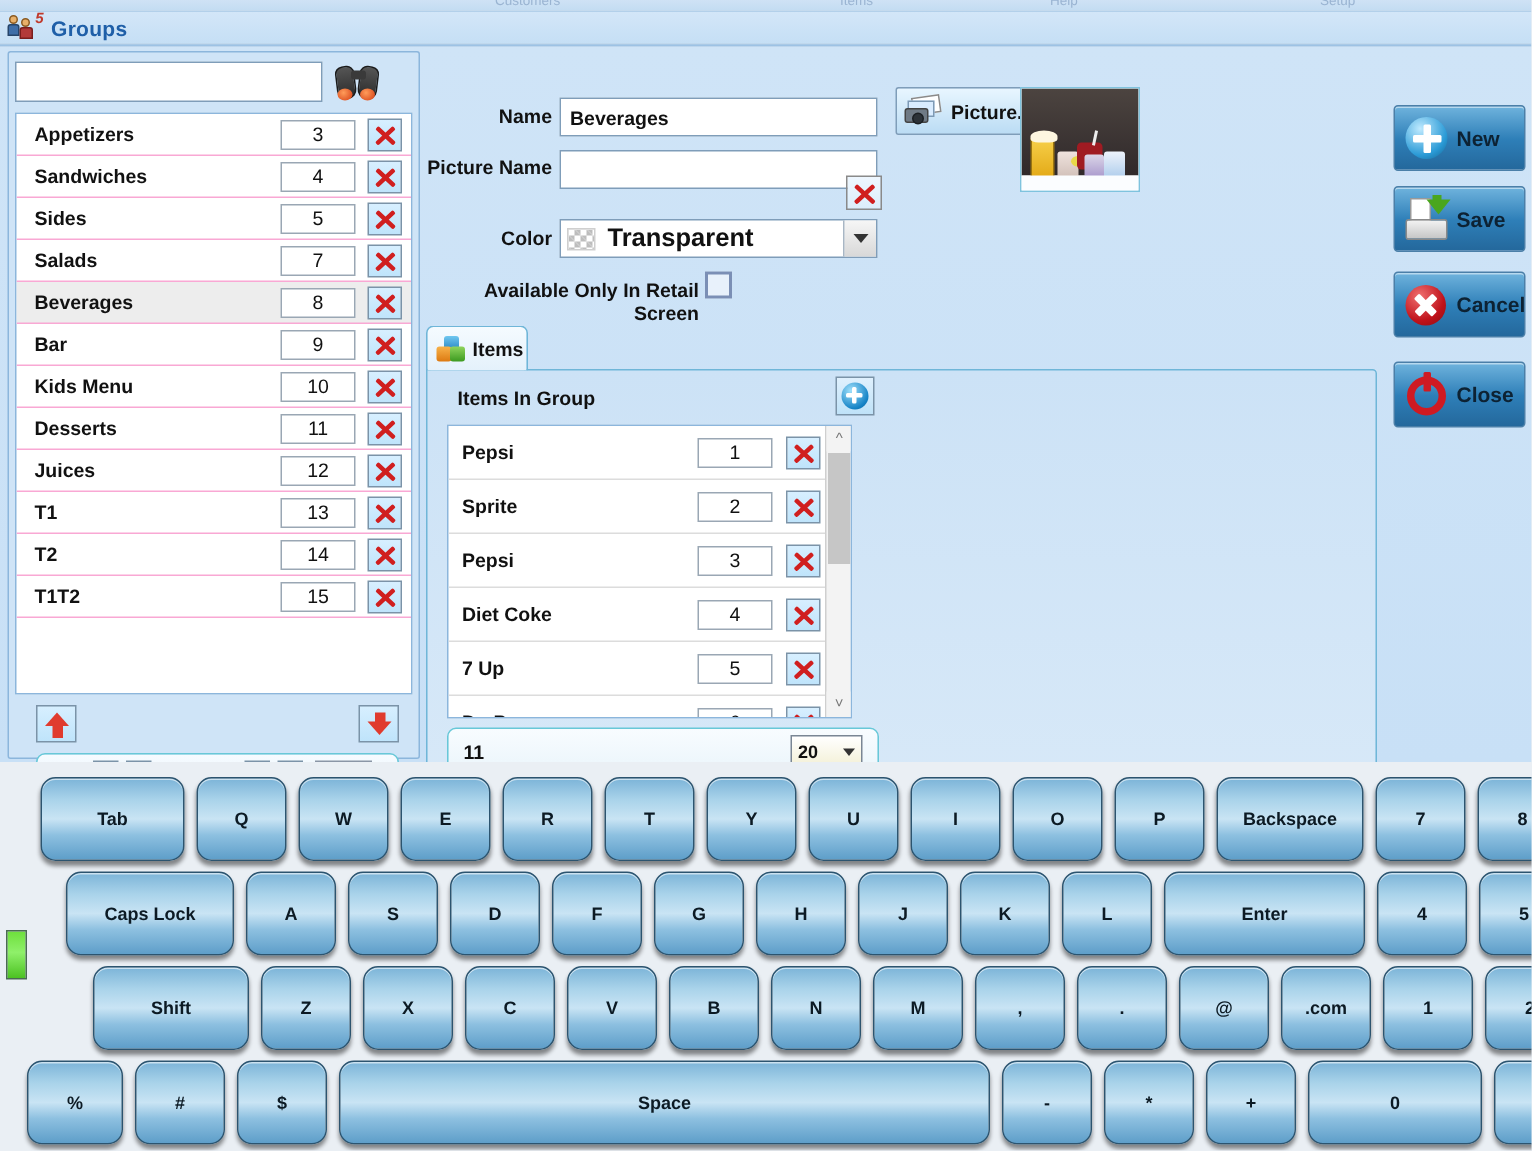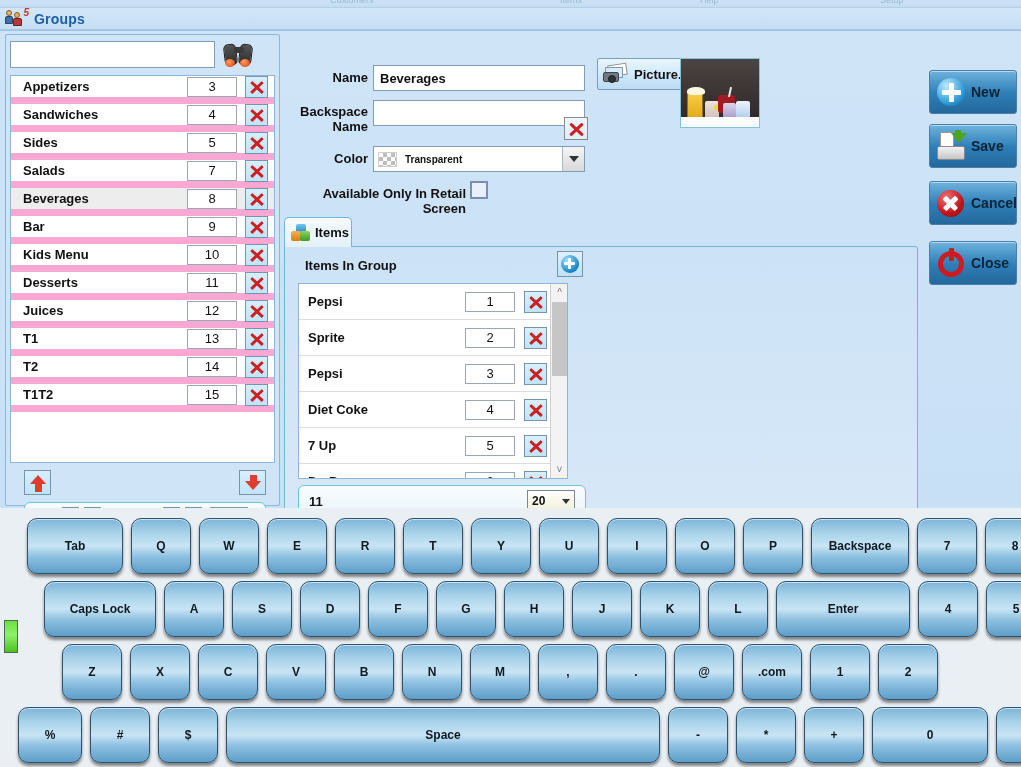--- a/index.html
+++ b/index.html
@@ -64,21 +64,21 @@
   .binoc .tr { left:17px; transform:rotate(7deg); }
   .binoc .lens { position:absolute; bottom:1px; width:10px;height:8px;border-radius:50%;
      background:radial-gradient(circle at 40% 35%, #ff9c5a, #d33b12); }
   .binoc .ll { left:3px; } .binoc .lr { left:18px; }
   .binoc .bridge { position:absolute; left:12px; top:5px; width:10px; height:6px; background:#3a3a3a; border-radius:2px;}
 
   .grouplist {
     position:absolute; left:4px; top:40px; width:265px; height:388px;
     background:#fff; border:1px solid #8cb6dc; overflow:hidden;
   }
-  .glrow { position:relative; height:28px; border-bottom:7px solid #f9a8d4; display:flex; align-items:center; }
+  .glrow { position:relative; height:28px; border-bottom:1px solid #f9a8d4; display:flex; align-items:center; }
   .glrow.sel { background:#ededed; }
   .glrow .nm { flex:1; font-size:13px; font-weight:bold; color:#111; padding-left:12px; }
   .glrow .qty {
     width:50px; height:20px; border:1px solid #9aa7b4; background:#fff;
     font-size:13px; text-align:center; line-height:18px; margin-right:8px; color:#111;
   }
   .xbtn {
     width:23px; height:22px; background:linear-gradient(#d7efff,#bfe4fb);
     border:1px solid #7b93a8; margin-right:6px; position:relative; flex:none;
   }
@@ -130,21 +130,21 @@
   .tinput { position:absolute; height:26px; border:1px solid #7f9db9; background:#fff;
     font-size:13px; font-weight:bold; padding:2px 6px; font-family:"Liberation Sans", sans-serif; outline:none; color:#111;}
   .combo { position:absolute; left:89px; top:94px; width:212px; height:26px;
     border:1px solid #7f9db9; background:#fff; display:flex; align-items:center; }
   .swatch { width:19px;height:15px; margin-left:4px; flex:none;
      background:
        linear-gradient(45deg,#bdbdbd 25%,transparent 25%,transparent 75%,#bdbdbd 75%),
        linear-gradient(45deg,#bdbdbd 25%,transparent 25%,transparent 75%,#bdbdbd 75%),
        #fff;
      background-size:8px 8px; background-position:0 0,4px 4px; border:1px solid #cfcfcf;}
-  .combo .cval { flex:1; font-size:10px; font-weight:bold; color:#111; padding-left:8px; }
+  .combo .cval { flex:1; font-size:17px; font-weight:bold; color:#111; padding-left:8px; }
   .combo .cbtn { width:22px;height:24px;background:linear-gradient(#f6f6f6,#d8d8d8);border-left:1px solid #a8b6c4;
      display:flex; align-items:center; justify-content:center; flex:none;}
   .combo .cbtn i { width:0;height:0;border-left:5px solid transparent;border-right:5px solid transparent;border-top:6px solid #333; display:block;}
 
   .chk { position:absolute; left:186px; top:129px; width:18px; height:18px;
      background:#e8f1fb; border:2px solid #7b8fb5; }
 
   .picbtn { position:absolute; left:313px; top:6px; width:96px; height:32px;
      background:linear-gradient(#e8f6ff,#bbdcf4); border:1px solid #7f9db9; border-radius:2px;
      display:flex; align-items:center; gap:5px; padding-left:5px; }
@@ -407,21 +407,21 @@
           <span>20</span>
           <i class="cv"></i>
         </span>
       </div>
     </div>
 
     <div class="form-area">
       <span class="lbl" style="left:0px; top:18px; width:84px;">Name</span>
       <input class="tinput" style="left: 89px; top: 13px; width: 212px;" value="Beverages">
 
-      <span class="lbl" style="left:-6px; top:52px; width:90px;">Backspace Name</span>
+      <span class="lbl" style="left:-6px; top:52px; width:90px;">Picture Name</span>
       <input class="tinput" style="left: 89px; top: 48px; width: 212px;" value="">
 
       <span class="lbl" style="left:0px; top:99px; width:84px;">Color</span>
       <div class="combo">
         <span class="swatch"></span>
         <span class="cval">Transparent</span>
         <span class="cbtn">
             <i></i>
           </span>
       </div>
@@ -577,20 +577,21 @@
         <div class="key" style="width: 60px;">G</div>
         <div class="key" style="width: 60px;">H</div>
         <div class="key" style="width: 60px;">J</div>
         <div class="key" style="width: 60px;">K</div>
         <div class="key" style="width: 60px;">L</div>
         <div class="key" style="width: 134px;">Enter</div>
         <div class="key" style="width: 60px;">4</div>
         <div class="key" style="width: 60px;">5</div>
       </div>
       <div class="kbrow r3">
+        <div class="key" style="width: 104px;">Shift</div>
         <div class="key" style="width: 60px;">Z</div>
         <div class="key" style="width: 60px;">X</div>
         <div class="key" style="width: 60px;">C</div>
         <div class="key" style="width: 60px;">V</div>
         <div class="key" style="width: 60px;">B</div>
         <div class="key" style="width: 60px;">N</div>
         <div class="key" style="width: 60px;">M</div>
         <div class="key" style="width: 60px;">,</div>
         <div class="key" style="width: 60px;">.</div>
         <div class="key" style="width: 60px;">@</div>

